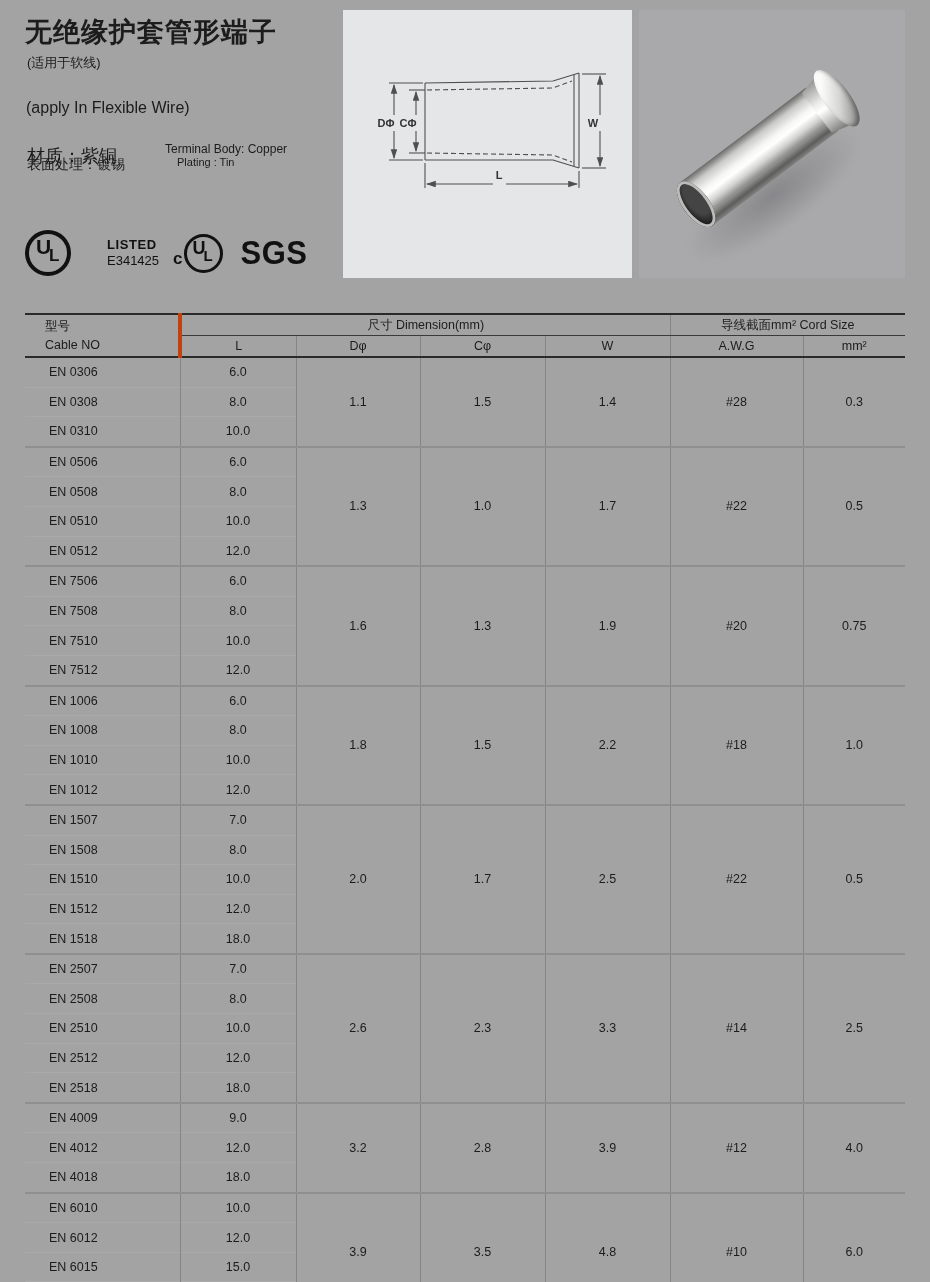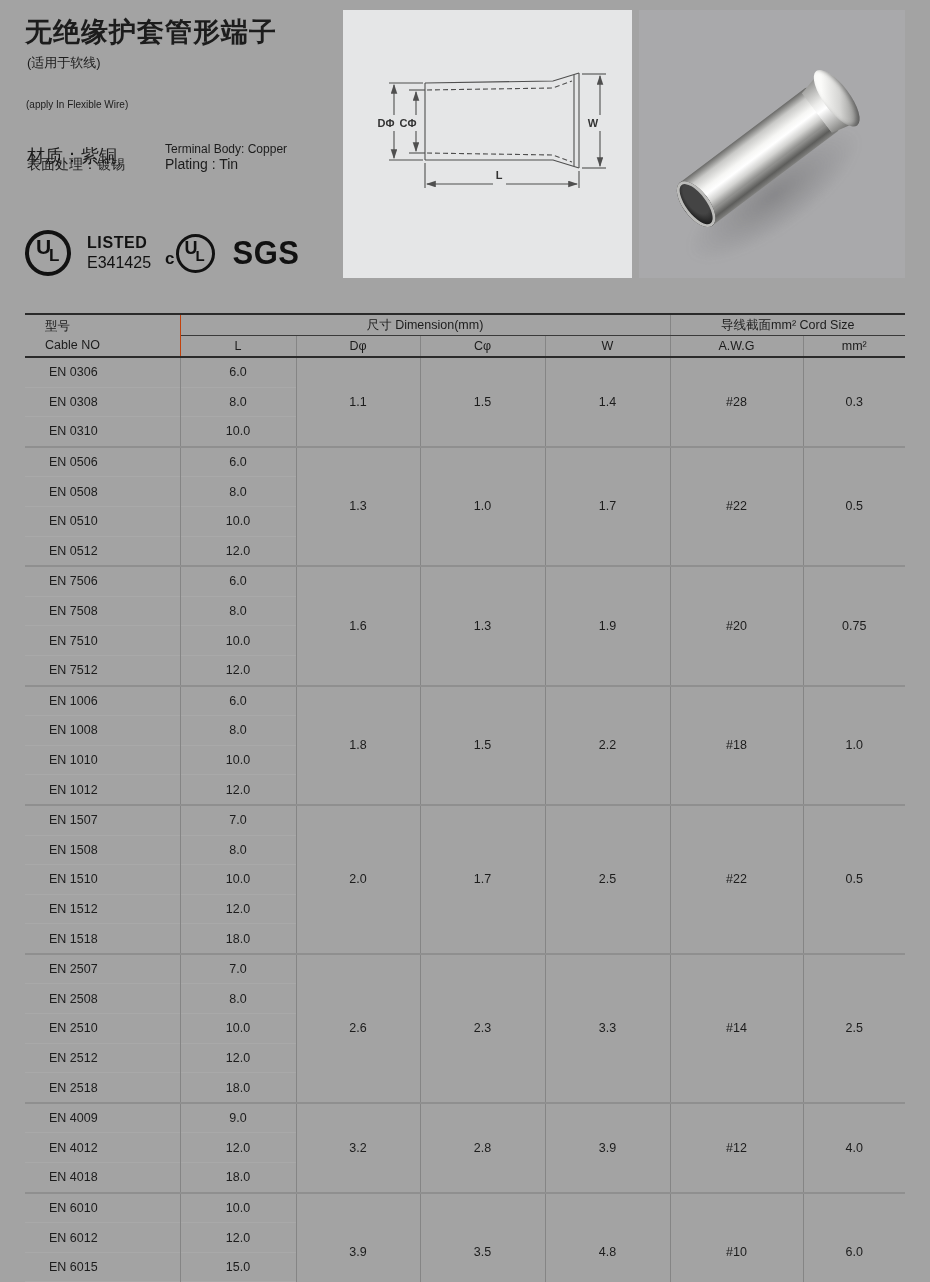--- a/index.html
+++ b/index.html
@@ -4,35 +4,35 @@
 <style>
   html,body{margin:0;padding:0;background:#fff;}
   .page{position:relative;width:930px;height:1282px;background:#a3a3a3;overflow:hidden;
         font-family:Liberation Sans, sans-serif;color:#1c1c1c;}
 
   
   .head-left{position:absolute;left:25px;top:14px;width:315px;height:200px;}
   .t-cn{position:absolute;left:0;top:0;font-size:27px;font-weight:bold;letter-spacing:1px;white-space:nowrap;}
   .s-cn{position:absolute;left:2px;top:40px;font-size:13px;text-align:right;}
   .t-en{position:absolute;left:0;top:61px;font-size:19px;font-weight:600;letter-spacing:-0.2px;white-space:nowrap;}
-  .s-en{position:absolute;left:1px;top:85px;font-size:10px;}
+  .s-en{position:absolute;left:1px;top:85px;font-size:16px;}
   .spec-cn1{position:absolute;left:2px;top:130px;font-size:18px;}
   .spec-en1{position:absolute;left:140px;top:128px;font-size:12px;}
   .spec-cn2{position:absolute;left:2px;top:142px;font-size:14px;}
-  .spec-en2{position:absolute;left:140px;top:142px;font-size:14px;}
+  .spec-en2{position:absolute;left:152px;top:142px;font-size:11px;}
 
   
   .certs{position:absolute;left:25px;top:226px;height:54px;display:flex;align-items:center;}
   .ul-circle{position:relative;width:38px;height:38px;border:4px solid #111;border-radius:50%;flex:none;}
   .ul-circle .u{position:absolute;left:7px;top:1px;font-size:21px;font-weight:bold;color:#111;}
   .ul-circle .l{position:absolute;left:20px;top:12px;font-size:17px;font-weight:bold;color:#111;}
   .ul-small{width:33px;height:33px;border-width:3.5px;}
   .ul-small .u{left:6px;top:1px;font-size:18px;}
   .ul-small .l{left:17px;top:10px;font-size:15px;}
-  .listed{margin-left:16px;font-size:16px;line-height:1.25;color:#111;}
+  .listed{margin-left:36px;font-size:13px;line-height:1.25;color:#111;}
   .listed .l1{font-weight:bold;letter-spacing:.6px;}
   .cul{margin-left:14px;display:flex;align-items:flex-end;}
   .c-pre{font-size:17px;font-weight:bold;margin-right:1px;margin-bottom:4px;color:#111;}
   .sgs{margin-left:18px;font-size:31px;font-weight:800;letter-spacing:0.5px;color:#111;
        transform:scaleY(1.05);}
 
   
   .diagram-panel{position:absolute;left:343px;top:10px;width:289px;height:268px;background:#e5e6e7;}
   .diagram-panel svg{display:block;width:289px;height:268px;}
   .dim-label{font-size:11px;font-weight:bold;fill:#333;}
@@ -53,21 +53,21 @@
         clip-path:polygon(0 10%,100% 0,100% 100%,0 90%);}
   .flange{position:absolute;right:4px;top:-6px;width:26px;height:68px;border-radius:50%;
           background:linear-gradient(125deg,#fbfbf9 25%,#d5d5d3 55%,#828280 90%);
           box-shadow:inset -2px -3px 4px rgba(60,60,60,.55);}
 
   
   .spec-table{position:absolute;left:25px;top:313px;width:880px;border-collapse:collapse;table-layout:fixed;
               font-size:12.5px;color:#1c1c1c;
               border-top:2px solid #2a2a2a;border-bottom:2px solid #2a2a2a;}
   .spec-table td{padding:0;vertical-align:middle;}
-  .c-item-h{text-align:left;padding-left:20px !important;line-height:1.5;border-right:1px solid #c2410c;border-bottom:2px solid #2a2a2a;}
+  .c-item-h{text-align:left;padding-left:20px !important;line-height:1.5;border-right:4px solid #c2410c;border-bottom:2px solid #2a2a2a;}
   .h1 td{height:20px;}
   .gh{text-align:center;border-bottom:1px solid #3a3a3a;}
   .gh-dim{border-right:1px solid #858585;}
   .h2 td{height:20px;text-align:center;border-bottom:2px solid #2a2a2a;}
   .h2 td.vr{border-right:1px solid #858585;}
   tbody td{height:28.6px;text-align:center;}
   tbody td.item{text-align:left;padding-left:24px;border-right:1px solid #858585;}
   tbody td.len{border-right:1px solid #858585;}
   tbody td.d,tbody td.c,tbody td.w,tbody td.awg{border-right:1px solid #858585;}
   tr.gs td{border-top:2px solid #8f8f8f;}

